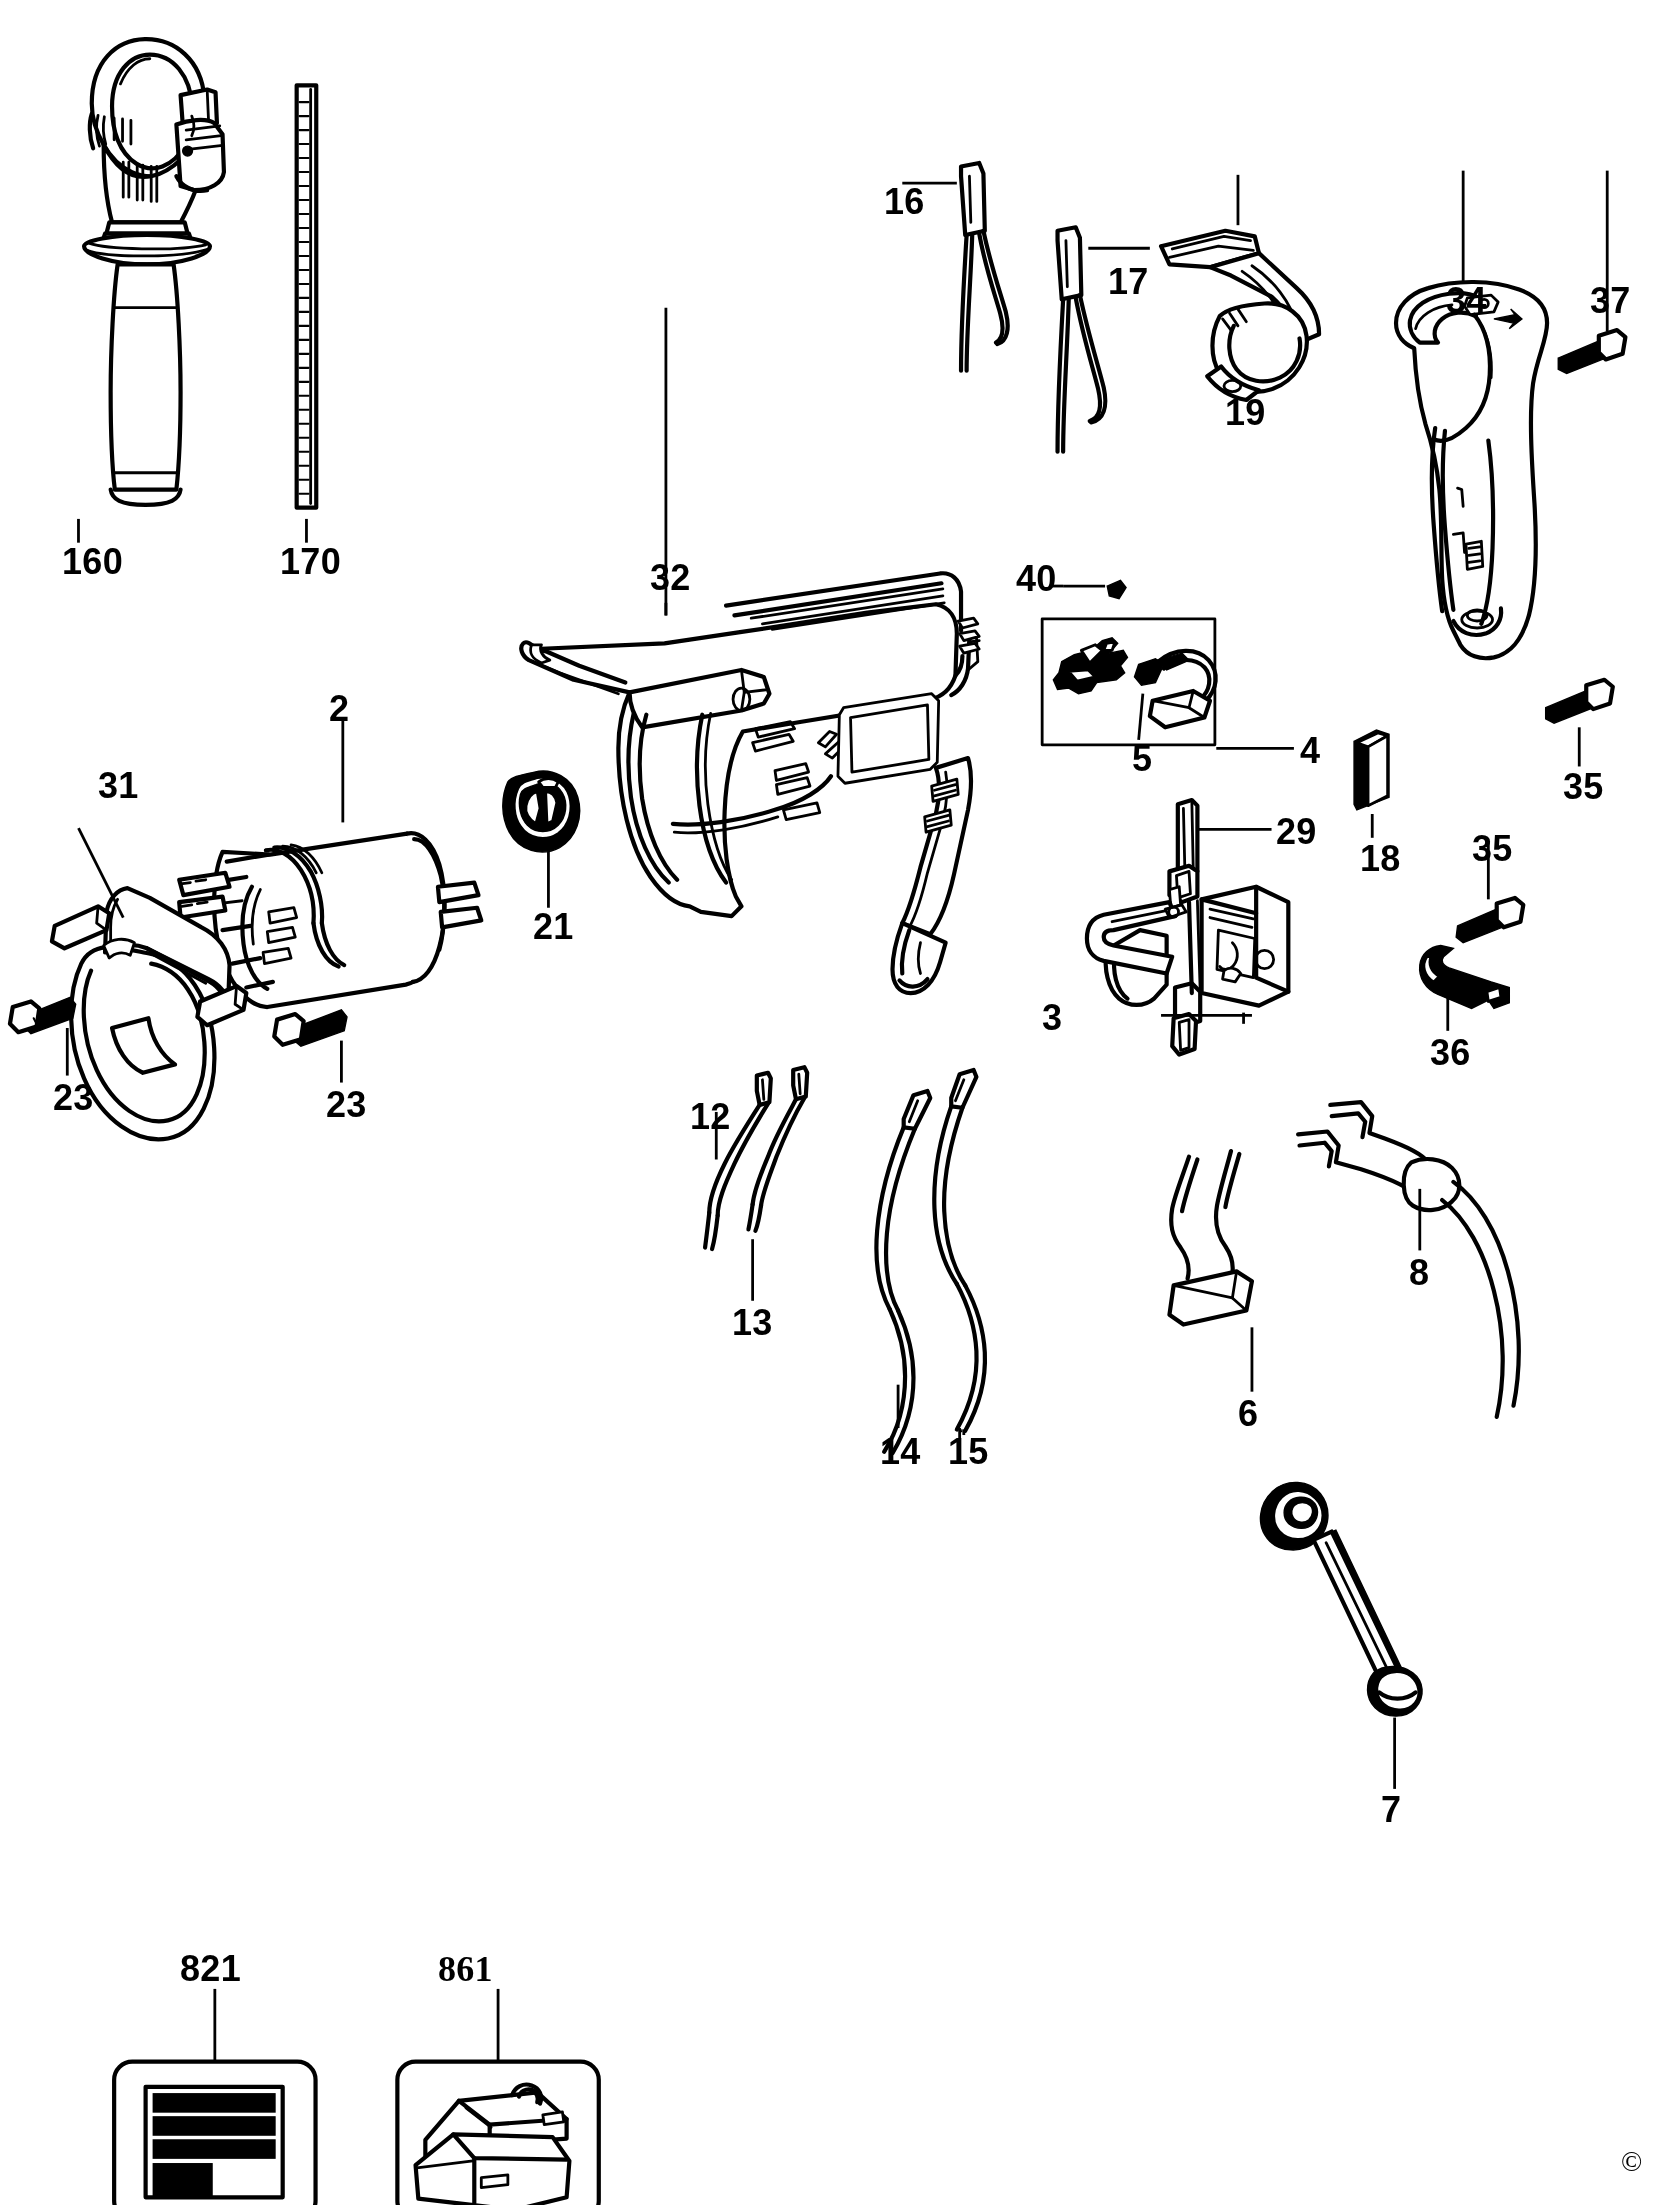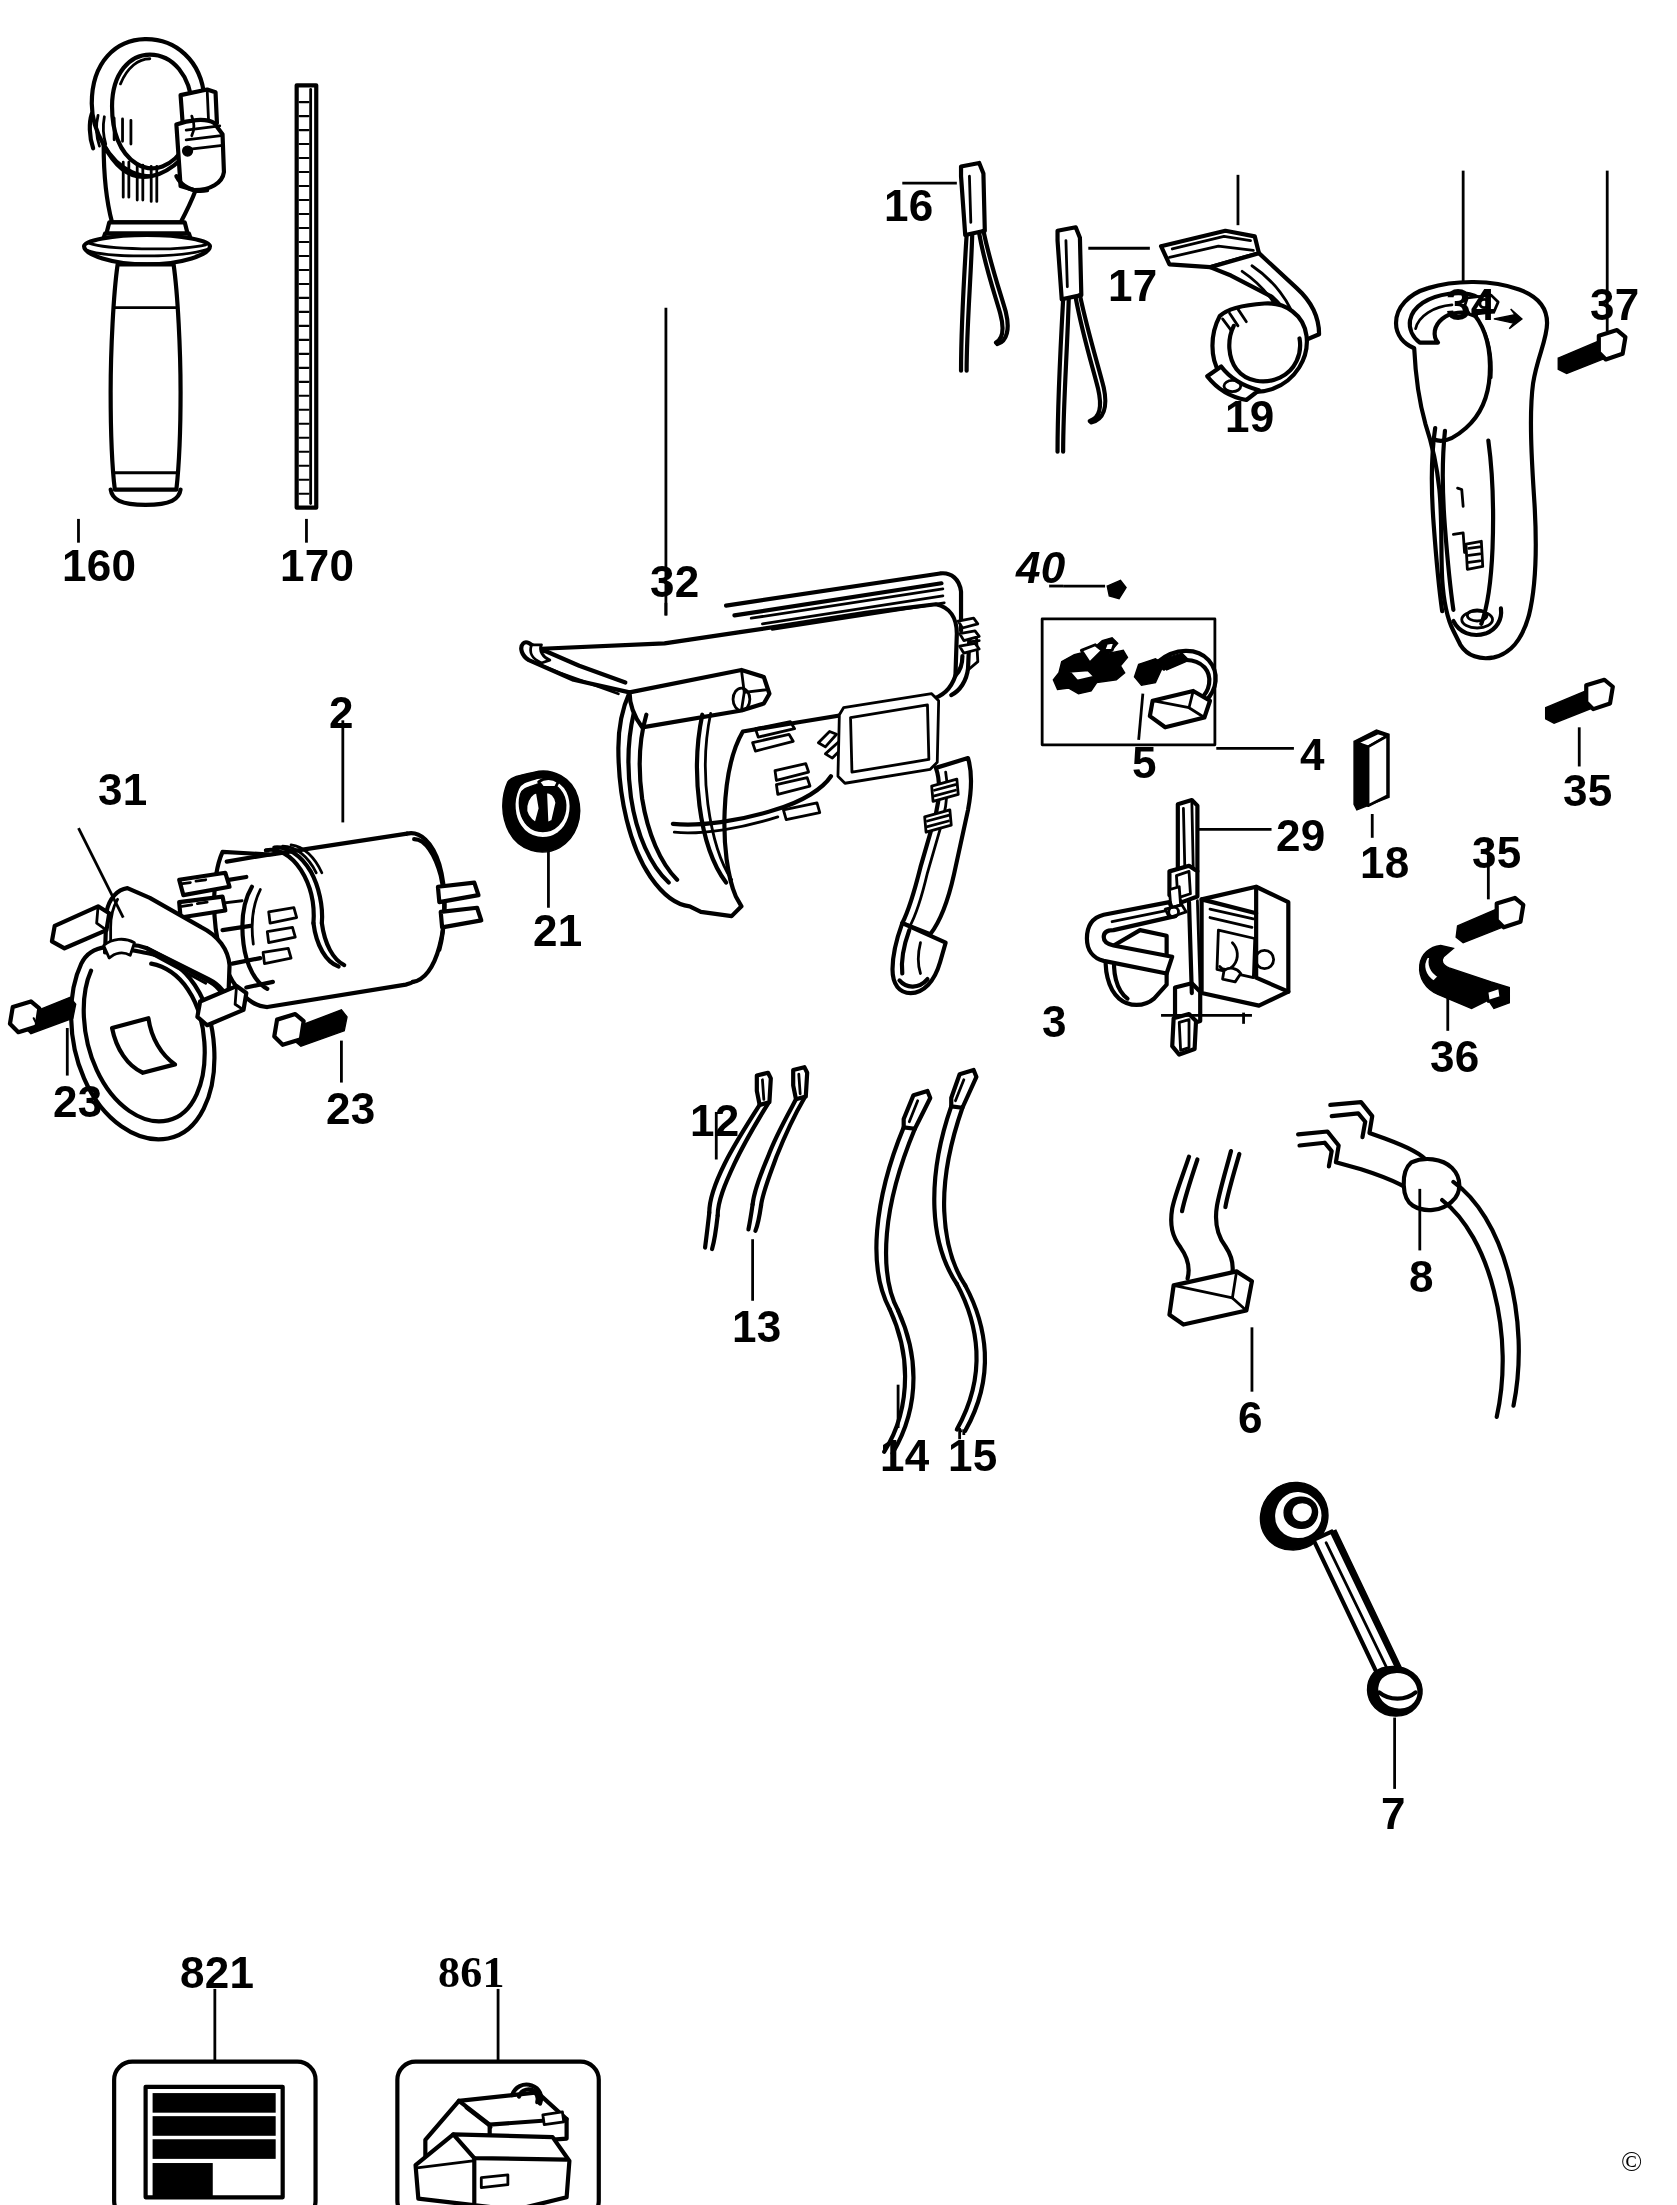--- a/index.html
+++ b/index.html
@@ -14,21 +14,21 @@
   .lbl{
     position:absolute;
     font-family:"Liberation Sans",sans-serif;
     font-weight:bold;
     font-size:29px;
     color:#000;
     line-height:1;
     white-space:nowrap;
     letter-spacing:0.3px;
   }
-  .lbl.big{font-size:44px;}
+  .lbl.big{font-size:36px;}
   .cmark{
     position:absolute;
     font-family:"Liberation Serif",serif;
     font-size:28px;
     color:#000;
   }
 </style>
 </head>
 <body>
 
@@ -655,21 +655,21 @@
 
   <div class="lbl big" style="left:62px;  top:544px;">160</div>
   <div class="lbl big" style="left:280px; top:544px;">170</div>
 
   <div class="lbl big" style="left:884px;top:184px;">16</div>
   <div class="lbl big" style="left:1108px;top:264px;">17</div>
   <div class="lbl big" style="left:1214px;top:395px;margin-left:11px;">19</div>
   <div class="lbl big" style="left:1446px;top:283px;">34</div>
   <div class="lbl big" style="left:1590px;top:283px;">37</div>
 
-  <div class="lbl big" style="left:1016px;top:546px;font-style:italic;">40</div>
+  <div class="lbl big" style="left:1016px;top:561px;">40</div>
   <div class="lbl big" style="left:1132px;top:741px;">5</div>
   <div class="lbl big" style="left:1300px;top:733px;">4</div>
   <div class="lbl big" style="left:1360px;top:841px;">18</div>
   <div class="lbl big" style="left:1563px;top:769px;">35</div>
 
   <div class="lbl big" style="left:650px; top:560px;">32</div>
   <div class="lbl big" style="left:329px; top:691px;">2</div>
   <div class="lbl big" style="left:98px; top:768px;">31</div>
   <div class="lbl big" style="left:533px; top:909px;">21</div>
   <div class="lbl big" style="left:53px;  top:1080px;">23</div>

